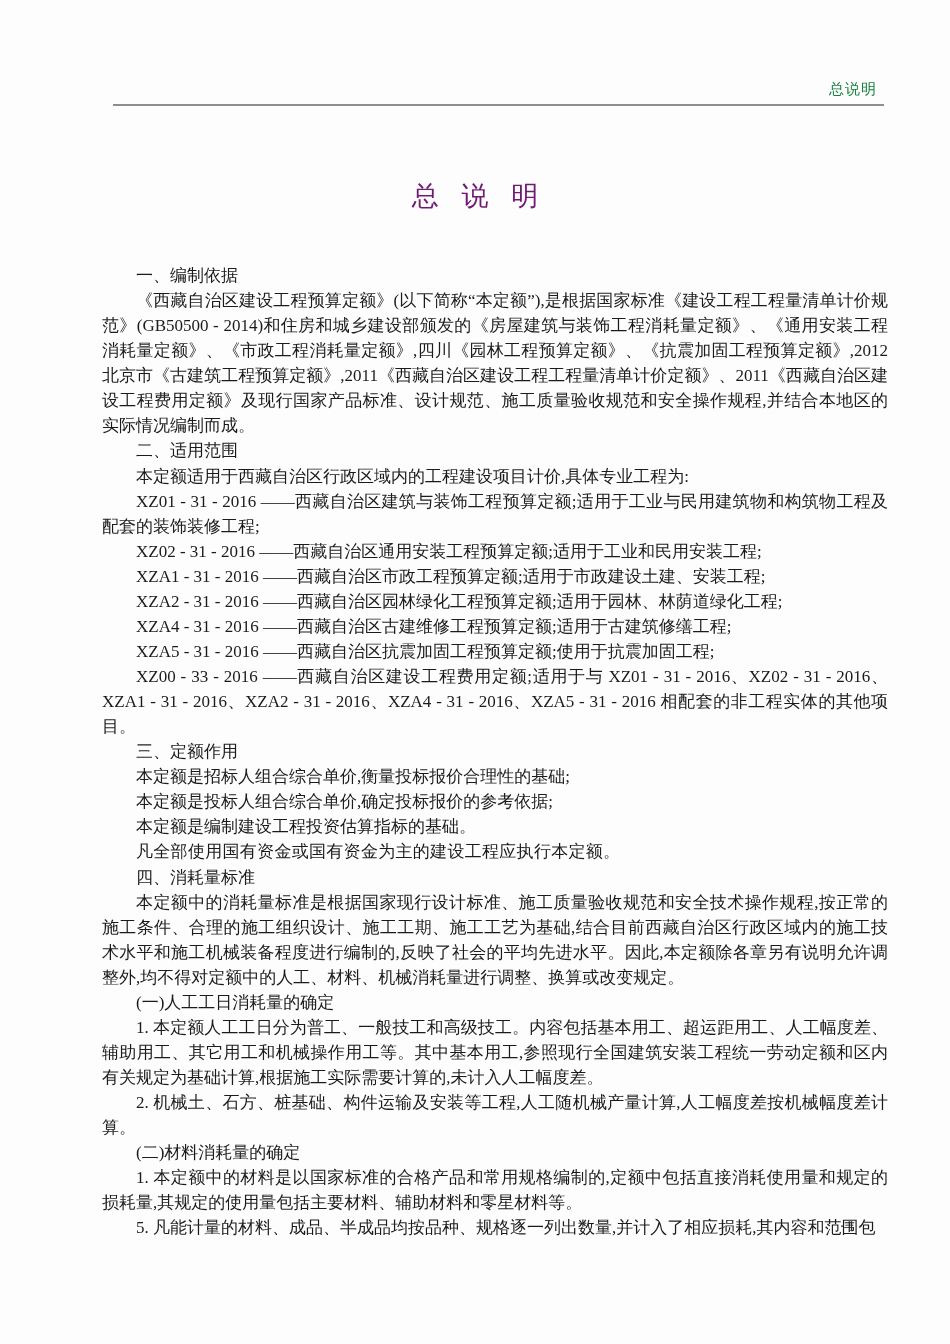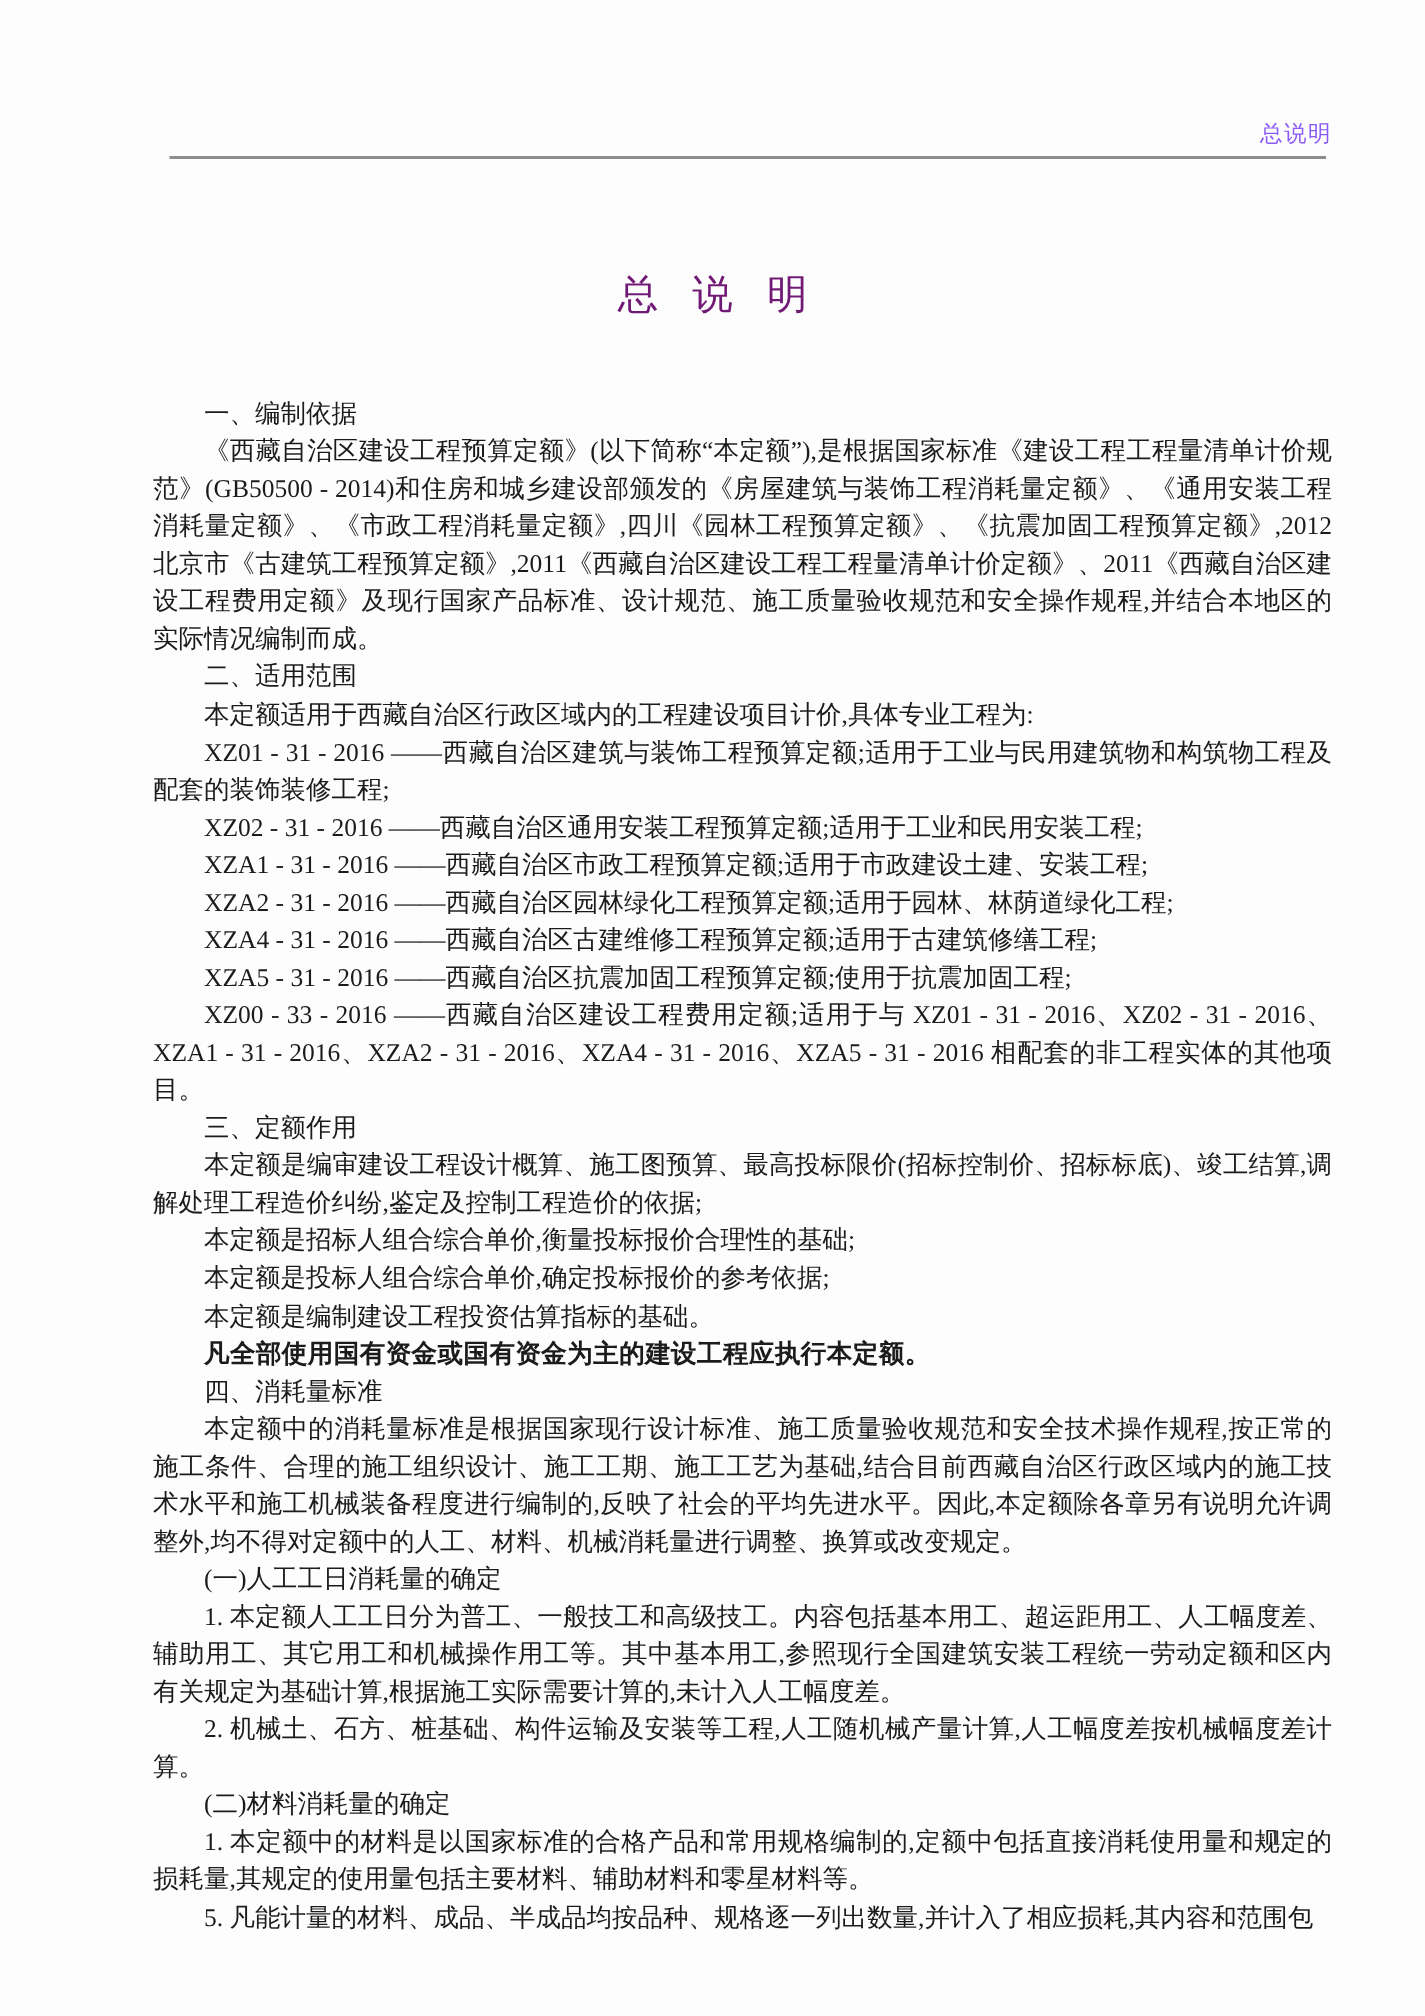--- a/index.html
+++ b/index.html
@@ -12,23 +12,23 @@
     width: 950px;
     height: 1344px;
     background: #fdfdfd;
     font-family: "Liberation Serif", "DejaVu Serif", serif;
     color: #1b1b1b;
     overflow: hidden;
   }
   .running-header {
     position: absolute;
     top: 80px;
-    right: 62px;
+    right: 73px;
     font-size: 15px;
-    color: #8b5cf6;
+    color: #15803d;
     letter-spacing: 1px;
   }
   .header-rule {
     position: absolute;
     top: 104px;
     left: 113px;
     width: 771px;
     height: 2px;
     background: #8e8e8e;
   }
@@ -53,21 +53,21 @@
     text-align: justify;
     text-justify: inter-ideograph;
   }
   .body-text p {
     margin: 0;
     padding: 0;
     text-indent: 2em;
   }
   .body-text p.bold {
     font-family: "Liberation Sans", "DejaVu Sans", sans-serif;
-    font-weight: 700;
+    font-weight: 400;
     letter-spacing: 0.3px;
   }
   .page-number {
     position: absolute;
     top: 1218px;
     right: 84px;
     font-size: 15px;
     color: #2f2f2f;
     letter-spacing: 3px;
   }
@@ -89,21 +89,20 @@
       <p class="para">二、适用范围</p>
       <p class="para">本定额适用于西藏自治区行政区域内的工程建设项目计价,具体专业工程为:</p>
       <p class="para">XZ01 - 31 - 2016 ——西藏自治区建筑与装饰工程预算定额;适用于工业与民用建筑物和构筑物工程及配套的装饰装修工程;</p>
       <p class="para">XZ02 - 31 - 2016 ——西藏自治区通用安装工程预算定额;适用于工业和民用安装工程;</p>
       <p class="para">XZA1 - 31 - 2016 ——西藏自治区市政工程预算定额;适用于市政建设土建、安装工程;</p>
       <p class="para">XZA2 - 31 - 2016 ——西藏自治区园林绿化工程预算定额;适用于园林、林荫道绿化工程;</p>
       <p class="para">XZA4 - 31 - 2016 ——西藏自治区古建维修工程预算定额;适用于古建筑修缮工程;</p>
       <p class="para">XZA5 - 31 - 2016 ——西藏自治区抗震加固工程预算定额;使用于抗震加固工程;</p>
       <p class="para">XZ00 - 33 - 2016 ——西藏自治区建设工程费用定额;适用于与 XZ01 - 31 - 2016、XZ02 - 31 - 2016、XZA1 - 31 - 2016、XZA2 - 31 - 2016、XZA4 - 31 - 2016、XZA5 - 31 - 2016 相配套的非工程实体的其他项目。</p>
       <p class="para">三、定额作用</p>
-      <p class="para">本定额是编审建设工程设计概算、施工图预算、最高投标限价(招标控制价、招标标底)、竣工结算,调解处理工程造价纠纷,鉴定及控制工程造价的依据;</p>
       <p class="para">本定额是招标人组合综合单价,衡量投标报价合理性的基础;</p>
       <p class="para">本定额是投标人组合综合单价,确定投标报价的参考依据;</p>
       <p class="para">本定额是编制建设工程投资估算指标的基础。</p>
       <p class="para bold">凡全部使用国有资金或国有资金为主的建设工程应执行本定额。</p>
       <p class="para">四、消耗量标准</p>
       <p class="para">本定额中的消耗量标准是根据国家现行设计标准、施工质量验收规范和安全技术操作规程,按正常的施工条件、合理的施工组织设计、施工工期、施工工艺为基础,结合目前西藏自治区行政区域内的施工技术水平和施工机械装备程度进行编制的,反映了社会的平均先进水平。因此,本定额除各章另有说明允许调整外,均不得对定额中的人工、材料、机械消耗量进行调整、换算或改变规定。</p>
       <p class="para">(一)人工工日消耗量的确定</p>
       <p class="para">1. 本定额人工工日分为普工、一般技工和高级技工。内容包括基本用工、超运距用工、人工幅度差、辅助用工、其它用工和机械操作用工等。其中基本用工,参照现行全国建筑安装工程统一劳动定额和区内有关规定为基础计算,根据施工实际需要计算的,未计入人工幅度差。</p>
       <p class="para">2. 机械土、石方、桩基础、构件运输及安装等工程,人工随机械产量计算,人工幅度差按机械幅度差计算。</p>
       <p class="para">(二)材料消耗量的确定</p>

